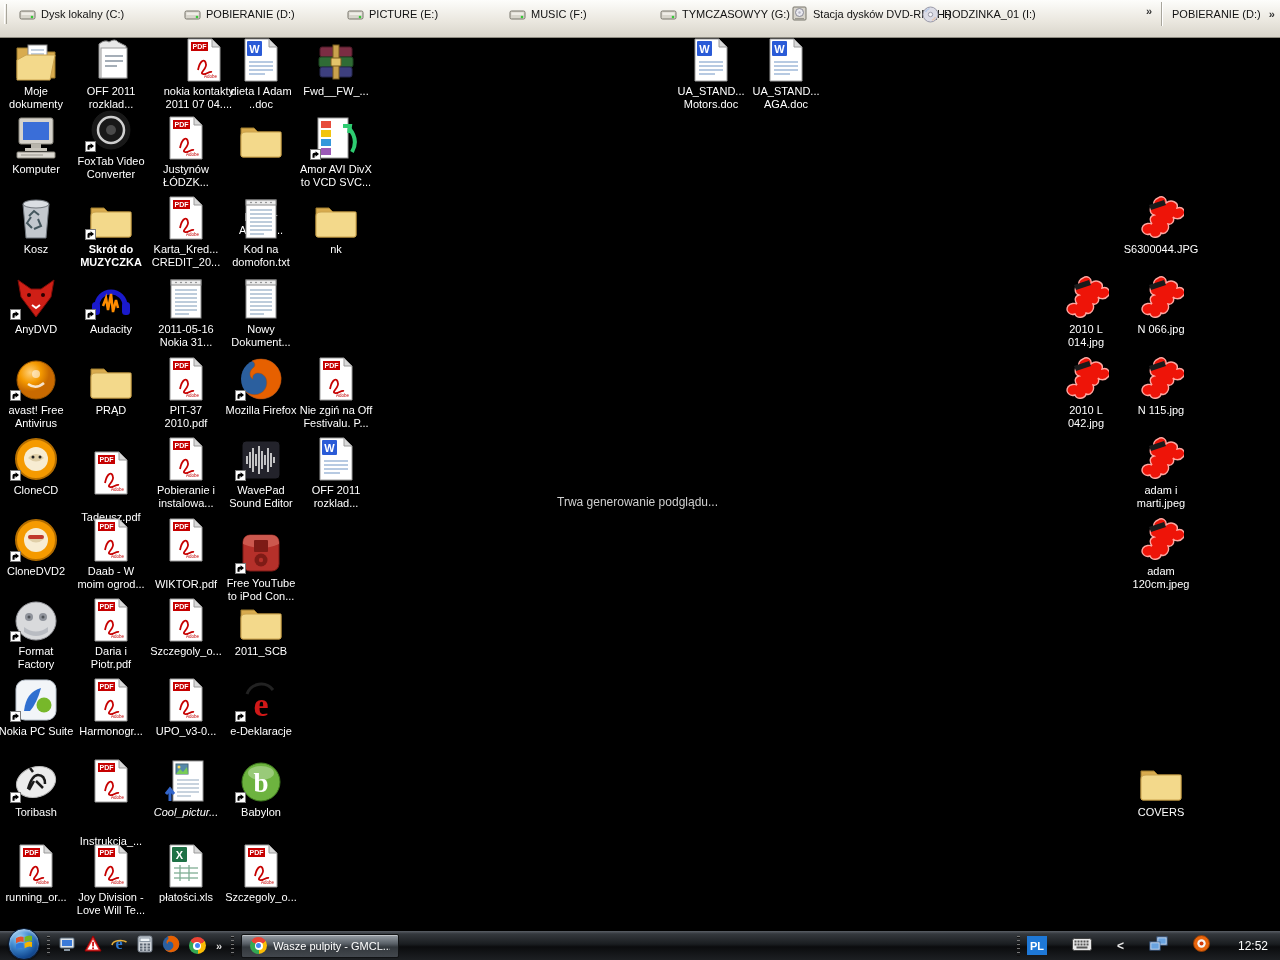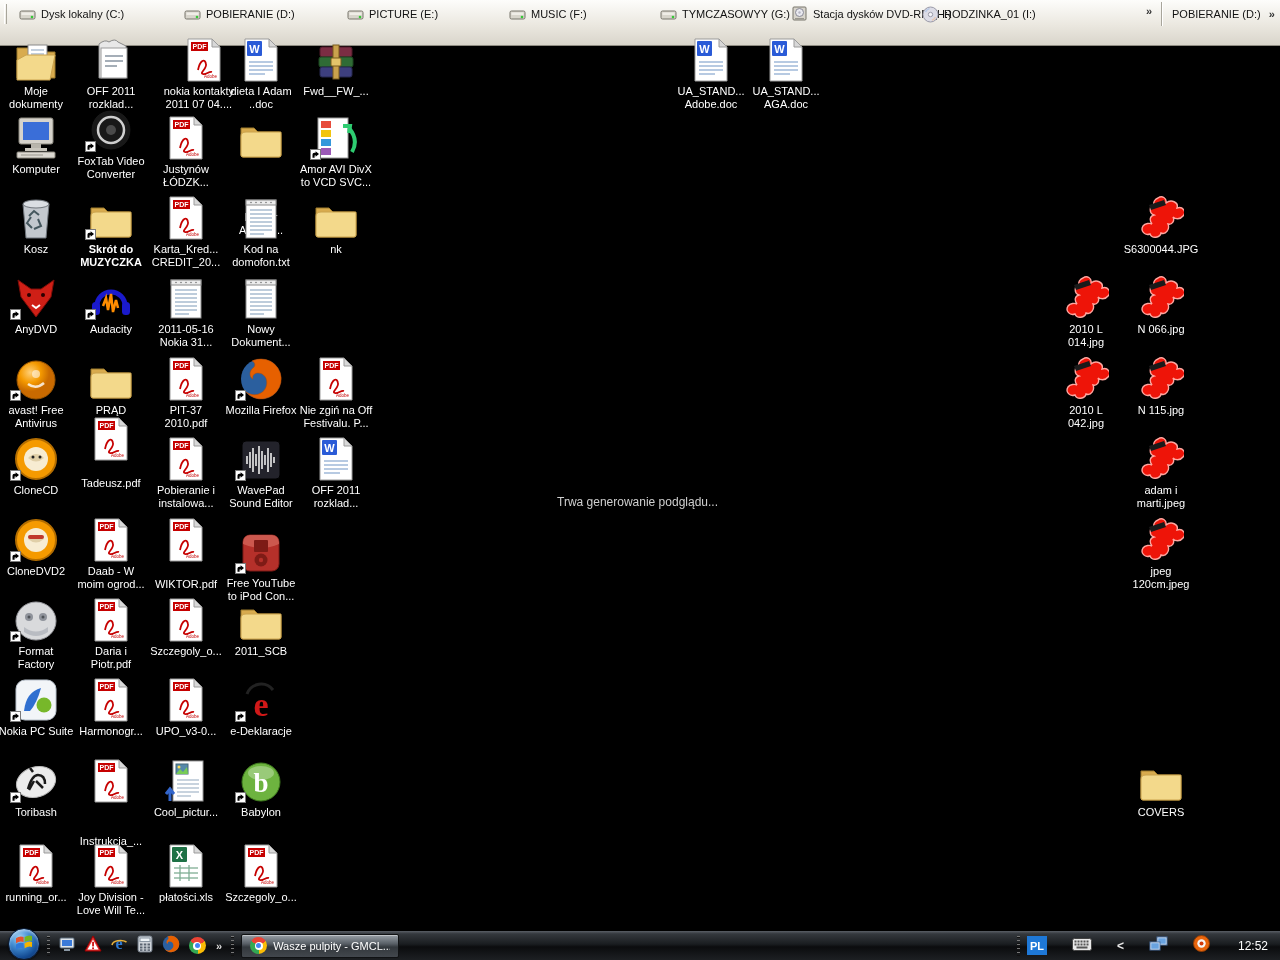--- a/index.html
+++ b/index.html
@@ -1,20 +1,20 @@
 <!DOCTYPE html>
 <html><head>
 <meta charset="utf-8">
 <style>
   * { margin:0; padding:0; box-sizing:border-box; }
   html,body { width:1280px; height:960px; }
   body { position:relative; background:#000; font-family:"Liberation Sans",sans-serif; overflow:hidden; }
 
   
-  .top-toolbar { position:absolute; left:0; top:0; width:1280px; height:46px;
+  .top-toolbar { position:absolute; left:0; top:0; width:1280px; height:38px;
     background:linear-gradient(#fdfdfb,#ebe8e0 55%,#d9d5cb); border-bottom:1px solid #8f8c82; }
   .tb-grip { position:absolute; left:4px; top:4px; width:3px; height:20px;
     border-left:1px solid #fff; border-right:1px solid #a8a59b; }
   .tb-item { position:absolute; top:3px; height:22px; display:flex; align-items:center; gap:5px;
     font-size:11px; color:#111; padding:0 3px; cursor:default; }
   .tb-ic svg { display:block; }
   .tb-chevron { position:absolute; top:5px; font-size:11px; font-weight:bold; color:#333; }
   .tb-sep { position:absolute; left:1161px; top:2px; height:24px; width:2px;
     border-left:1px solid #a8a59b; border-right:1px solid #fff; }
   .tb-right { position:absolute; left:1172px; top:3px; height:22px; display:flex; align-items:center; gap:8px;
@@ -242,21 +242,21 @@
             <g stroke="#9fb8d8" stroke-width="1.5">
               <line x1="6" y1="24" x2="30" y2="24"></line>
               <line x1="6" y1="28" x2="30" y2="28"></line>
               <line x1="6" y1="32" x2="30" y2="32"></line>
               <line x1="6" y1="36" x2="22" y2="36"></line>
             </g>
           </svg>
         </div>
         <div class="di-label">
           <div>UA_STAND...</div>
-          <div>Adobe.doc</div>
+          <div>Motors.doc</div>
         </div>
       </div>
       <div class="desktop-icon" style="left: 786px; top: 4px;">
         <div class="di-img">
           <svg width="36" height="44" viewBox="0 0 36 44">
             <path d="M2 1 h24 l8 8 v34 H2 Z" fill="#fff" stroke="#9b9b9b"></path>
             <path d="M26 1 l8 8 h-8 Z" fill="#d8d8d8" stroke="#9b9b9b"></path>
             <rect x="4" y="3" width="15" height="15" rx="1" fill="#2a5bd7"></rect>
             <text x="11.5" y="14.5" font-size="11" font-weight="bold" fill="#fff" text-anchor="middle" font-family="Liberation Sans,sans-serif">W</text>
             <g stroke="#9fb8d8" stroke-width="1.5">
@@ -637,21 +637,21 @@
             <svg width="11" height="11" viewBox="0 0 11 11">
               <rect x="0.5" y="0.5" width="10" height="10" fill="#fff" stroke="#7a7a7a"></rect>
               <path d="M2.5 8.8 V5.6 Q2.5 3.8 4.3 3.8 H5.6 V2.2 L9 5 L5.6 7.8 V6.2 H5 Q4.6 6.2 4.6 6.8 V8.8 Z" fill="#000"></path>
             </svg>
           </span>
         </div>
         <div class="di-label">
           <div>CloneCD</div>
         </div>
       </div>
-      <div class="desktop-icon" style="left: 111px; top: 383px;">
+      <div class="desktop-icon" style="left: 111px; top: 417px;">
         <div class="di-img">
           <svg width="36" height="44" viewBox="0 0 36 44">
             <path d="M2 1 h24 l8 8 v34 H2 Z" fill="#fff" stroke="#9b9b9b"></path>
             <path d="M26 1 l8 8 h-8 Z" fill="#d8d8d8" stroke="#9b9b9b"></path>
             <rect x="5" y="4" width="17" height="9" fill="#c60000"></rect>
             <text x="13.5" y="11" font-size="7" font-weight="bold" fill="#fff" text-anchor="middle" font-family="Liberation Sans,sans-serif">PDF</text>
             <path d="M12 32 c2 -10 7 -12 8 -6 c1 5 -7 9 -3 10 c3 1 6 -3 9 -2" stroke="#c60000" stroke-width="1.8" fill="none"></path>
             <text x="31" y="40" font-size="4.5" fill="#c60000" text-anchor="end" font-family="Liberation Sans,sans-serif">Adobe</text>
           </svg>
         </div>
@@ -951,21 +951,21 @@
             <rect x="5" y="4" width="17" height="9" fill="#c60000"></rect>
             <text x="13.5" y="11" font-size="7" font-weight="bold" fill="#fff" text-anchor="middle" font-family="Liberation Sans,sans-serif">PDF</text>
             <path d="M12 32 c2 -10 7 -12 8 -6 c1 5 -7 9 -3 10 c3 1 6 -3 9 -2" stroke="#c60000" stroke-width="1.8" fill="none"></path>
             <text x="31" y="40" font-size="4.5" fill="#c60000" text-anchor="end" font-family="Liberation Sans,sans-serif">Adobe</text>
           </svg>
         </div>
         <div class="di-label">
           <div>Instrukcja_...</div>
         </div>
       </div>
-      <div class="desktop-icon" style="left: 186px; top: 725px;">
+      <div class="desktop-icon" style="left: 186px; top: 725px; font-style: italic;">
         <div class="di-img">
           <svg width="42" height="44" viewBox="0 0 42 44">
             <rect x="8" y="2" width="30" height="40" fill="#fff" stroke="#999"></rect>
             <rect x="11" y="5" width="12" height="10" fill="#58a" stroke="#467"></rect>
             <path d="M11 15 l4 -5 3 3 4 -5 1 7 Z" fill="#7c5"></path>
             <circle cx="14" cy="8" r="1.5" fill="#fd5"></circle>
             <g stroke="#aabccc" stroke-width="1.3">
               <line x1="12" y1="21" x2="34" y2="21"></line>
               <line x1="12" y1="25" x2="34" y2="25"></line>
               <line x1="12" y1="29" x2="34" y2="29"></line>
@@ -1133,21 +1133,21 @@
         </div>
       </div>
       <div class="desktop-icon" style="left: 1161px; top: 484px;">
         <div class="di-img">
           <svg width="46" height="44" viewBox="0 0 46 44">
             <path d="M20 2 c4 -3 9 0 8 5 c5 -4 13 -1 11 5 c6 -2 10 4 6 8 c-3 4 -8 3 -10 1 c2 4 -1 8 -5 7 c2 5 -2 11 -7 9 c-1 5 -9 6 -11 1 c-5 2 -10 -3 -7 -8 c2 -3 7 -3 9 -2 c-3 -4 -2 -8 2 -9 c-5 -2 -5 -9 0 -10 c-1 -3 1 -6 4 -7 Z" fill="#ee1408" stroke="#ffa6a0" stroke-width="1.4"></path>
             <path d="M11 9 l15 -5 l2 5 l-15 5 Z" fill="#1a1a1a"></path>
           </svg>
         </div>
         <div class="di-label">
-          <div>jpeg</div>
+          <div>adam</div>
           <div>120cm.jpeg</div>
         </div>
       </div>
       <div class="desktop-icon" style="left: 1161px; top: 725px;">
         <div class="di-img">
           <svg width="46" height="38" viewBox="0 0 46 38">
             <path d="M3 6 h13 l4 4 h21 a2 2 0 0 1 2 2 v21 a2 2 0 0 1 -2 2 H5 a2 2 0 0 1 -2 -2 Z" fill="#d8ab4e" stroke="#9c7a2a"></path>
             <path d="M3 14 q0 -4 5 -4 h35 v23 a2 2 0 0 1 -2 2 H5 a2 2 0 0 1 -2 -2 Z" fill="#f3d98b" stroke="#caa24d"></path>
           </svg>
         </div>

